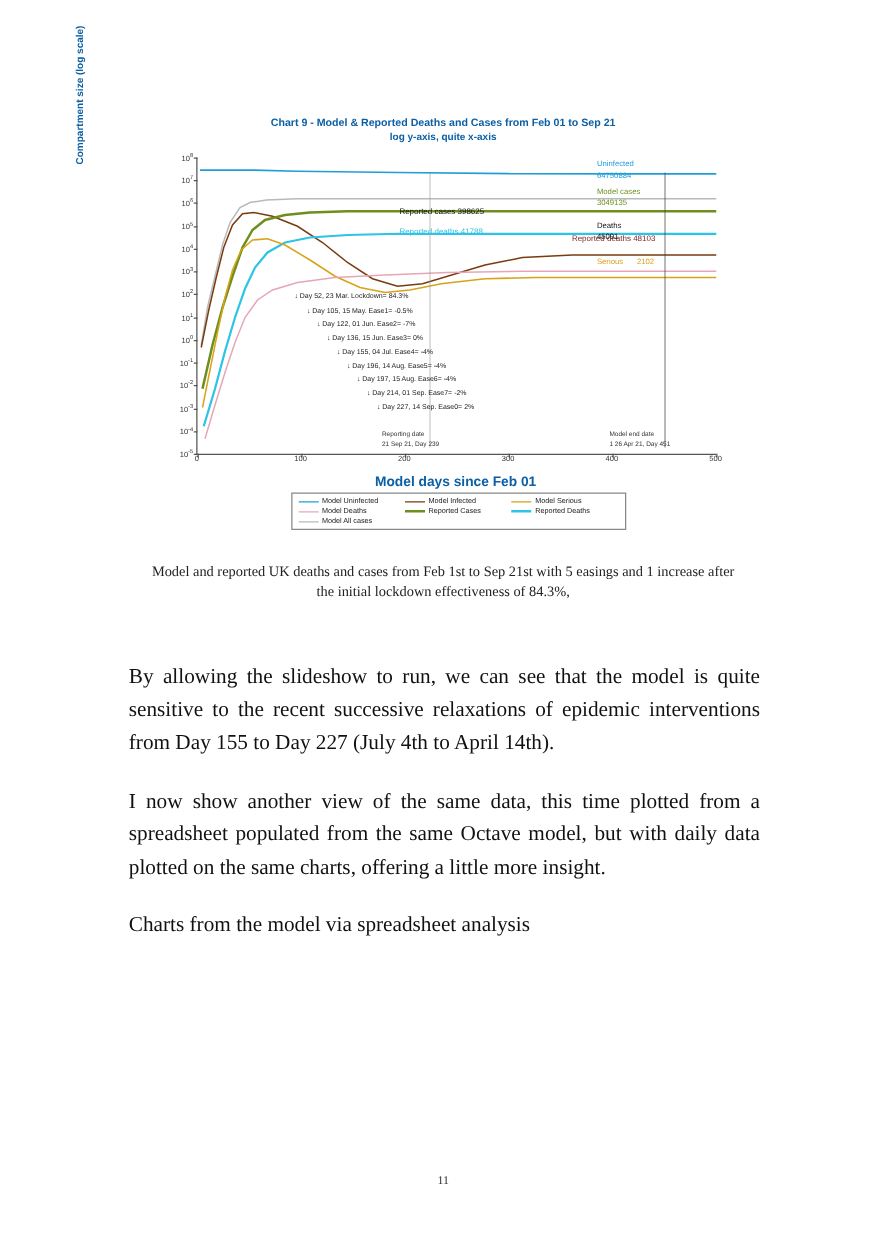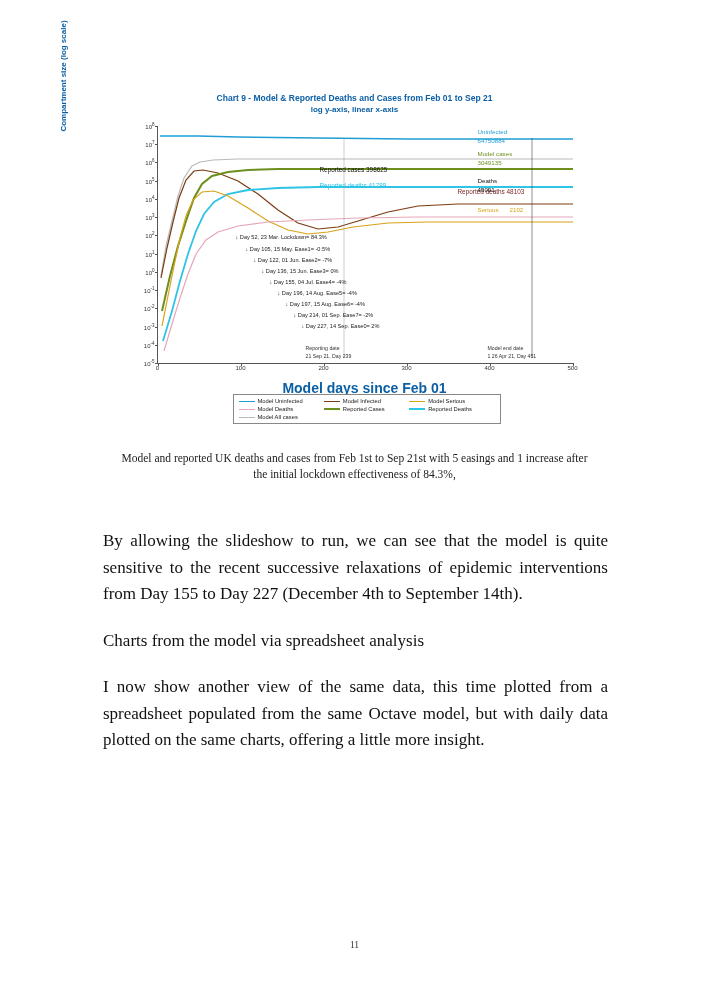--- a/index.html
+++ b/index.html
@@ -71,21 +71,21 @@
     color: #0b5fa5;
     text-align: center;
   }
   .xlabel {
     position: absolute;
     left: 72px;
     top: 262px;
     width: 416px;
     text-align: center;
     font-family: "Liberation Sans", sans-serif;
-    font-size: 14px;
+    font-size: 11px;
     font-weight: bold;
     color: #0b5fa5;
   }
   .ytick {
     position: absolute;
     right: 100%;
     margin-right: 3px;
     font-family: "Liberation Sans", sans-serif;
     font-size: 6px;
     color: #333;
@@ -212,21 +212,21 @@
   }
 </style>
 </head>
 <body>
 
 <div class="figure">
   <div class="chart-box">
 
     <div class="chart-title">
       <div>Chart 9 - Model &amp; Reported Deaths and Cases from Feb 01 to Sep 21</div>
-      <div class="line2">log y-axis, linear x-axis</div>
+      <div class="line2">log y-axis, quite x-axis</div>
     </div>
 
     <div class="plot-wrap">
       <div class="ylabel">Compartment size (log scale)</div>
 
       <div class="plot-area">
 
         <div style="position:absolute;left:0;top:0;width:100%;height:100%;">
           <div style="position:absolute;top:0%;left:0;width:100%;">
               <span class="tickmark-y"></span>
@@ -399,18 +399,18 @@
         </div>
       </div>
     </div>
 
   </div>
 
   <div class="caption">Model and reported UK deaths and cases from Feb 1st to Sep 21st with 5 easings and 1 increase after the initial lockdown effectiveness of 84.3%,</div>
 </div>
 
 <div class="body-text">
-  <p>By allowing the slideshow to run, we can see that the model is quite sensitive to the recent successive relaxations of epidemic interventions from Day 155 to Day 227 (December 4th to September 14th).</p>
+  <p>By allowing the slideshow to run, we can see that the model is quite sensitive to the recent successive relaxations of epidemic interventions from Day 155 to Day 227 (July 4th to April 14th).</p>
+  <p>I now show another view of the same data, this time plotted from a spreadsheet populated from the same Octave model, but with daily data plotted on the same charts, offering a little more insight.</p>
   <p>Charts from the model via spreadsheet analysis</p>
-  <p>I now show another view of the same data, this time plotted from a spreadsheet populated from the same Octave model, but with daily data plotted on the same charts, offering a little more insight.</p>
 </div>
 
 <div class="page-number">11</div>
 
 </body></html>

